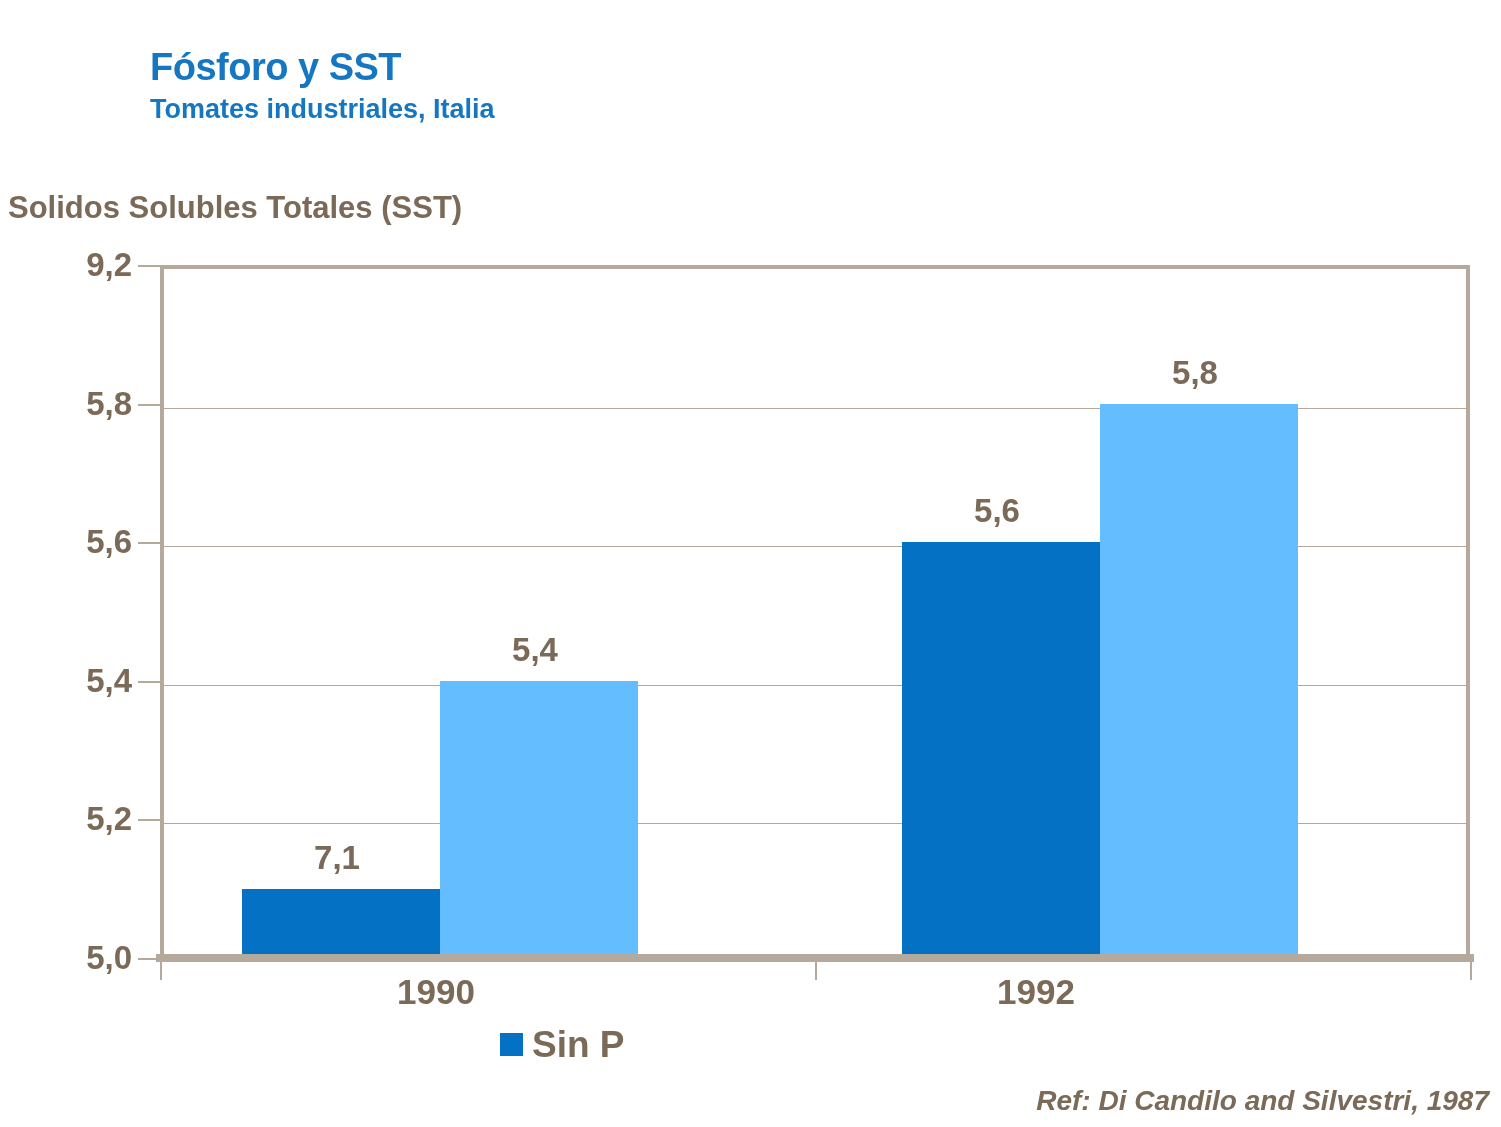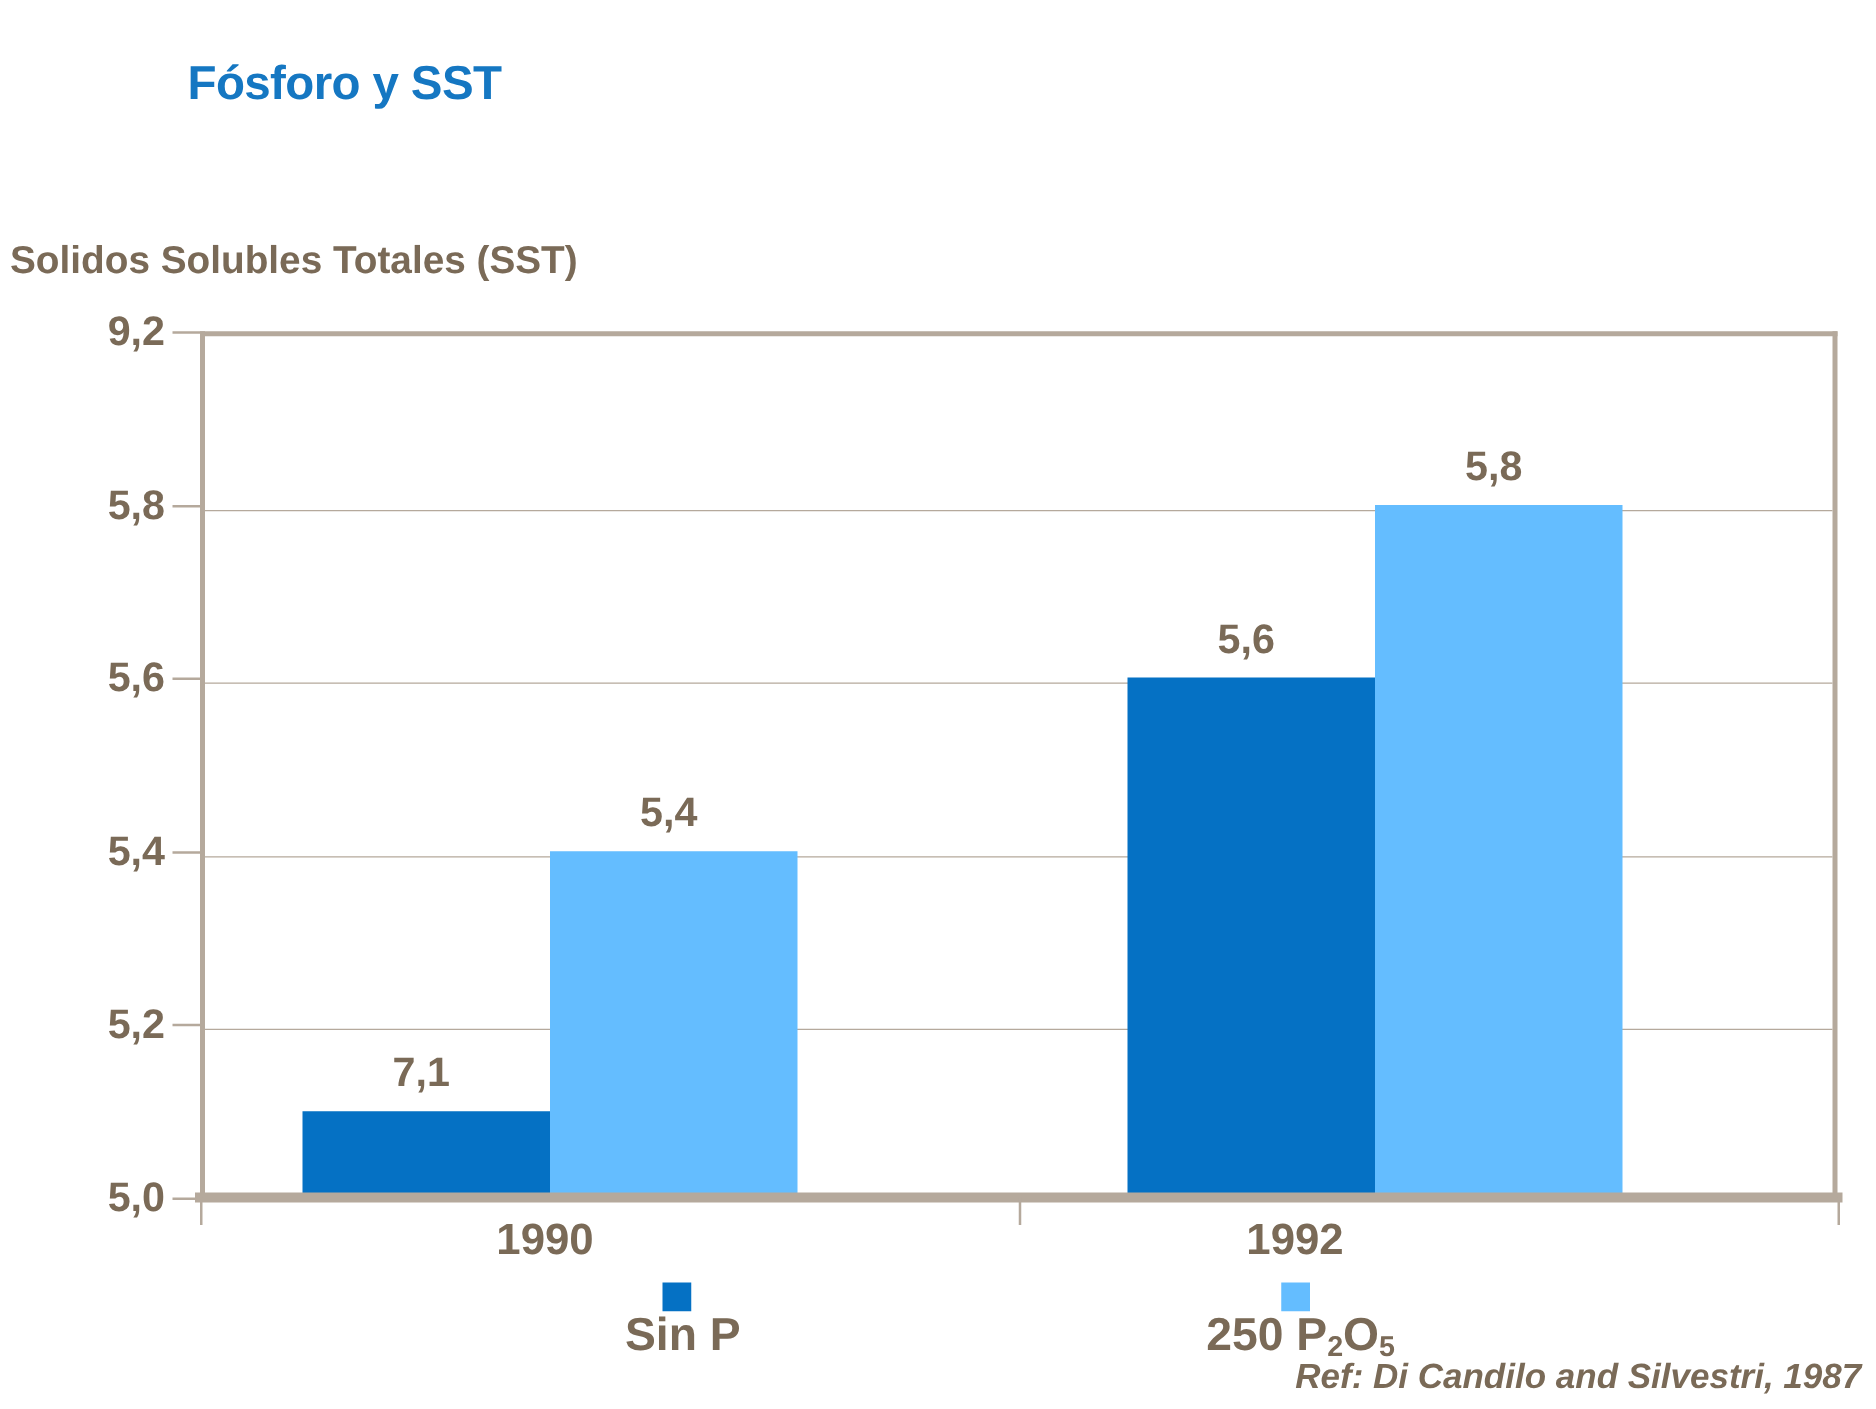--- a/index.html
+++ b/index.html
@@ -155,21 +155,20 @@
     left: 0;
     top: 1026px;
     width: 1501px;
     height: 50px;
   }
   .legend-item {
     position: absolute;
     display: flex;
     align-items: center;
     white-space: nowrap;
-    flex-direction: column;
   }
   .legend-swatch {
     width: 23px;
     height: 23px;
     margin-right: 9px;
     flex: 0 0 auto;
   }
   .legend-swatch.dark  { background: #0571c4; }
   .legend-swatch.light { background: #64bdff; }
   .legend-label {
@@ -195,20 +194,21 @@
     font-style: italic;
     color: #7a6a57;
     white-space: nowrap;
   }
 </style>
 </head>
 <body>
 
 <div id="title-block">
   <div id="chart-title">Fósforo y SST</div>
+  <div id="chart-subtitle">Tomates industriales,  Italia</div>
 </div>
 
 <div id="axis-title">Solidos Solubles Totales (SST)</div>
 
 <div id="y-axis-labels">
     <div class="y-tick-label" style="top: 958px;">5,0</div>
     <div class="y-tick-label" style="top: 819.4px;">5,2</div>
     <div class="y-tick-label" style="top: 680.8px;">5,4</div>
     <div class="y-tick-label" style="top: 542.2px;">5,6</div>
     <div class="y-tick-label" style="top: 403.6px;">5,8</div>
@@ -255,19 +255,15 @@
 <div id="category-labels">
     <div class="cat-label" style="left: 436px; top: 972px;">1990</div>
     <div class="cat-label" style="left: 1036px; top: 972px;">1992</div>
   </div>
 
 <div id="legend">
     <div class="legend-item" style="left: 500px;">
       <span class="legend-swatch dark" style="background: rgb(5, 113, 196);"></span>
       <span class="legend-label">Sin P</span>
     </div>
-    <div class="legend-item" style="left: 965px;">
-      <span class="legend-swatch light" style="background: rgb(100, 189, 255);"></span>
-      <span class="legend-label">250 P<sub>2</sub>O<sub>5</sub></span>
-    </div>
   </div>
 
 <div id="reference">Ref: Di Candilo and Silvestri, 1987</div>
 
 </body></html>

